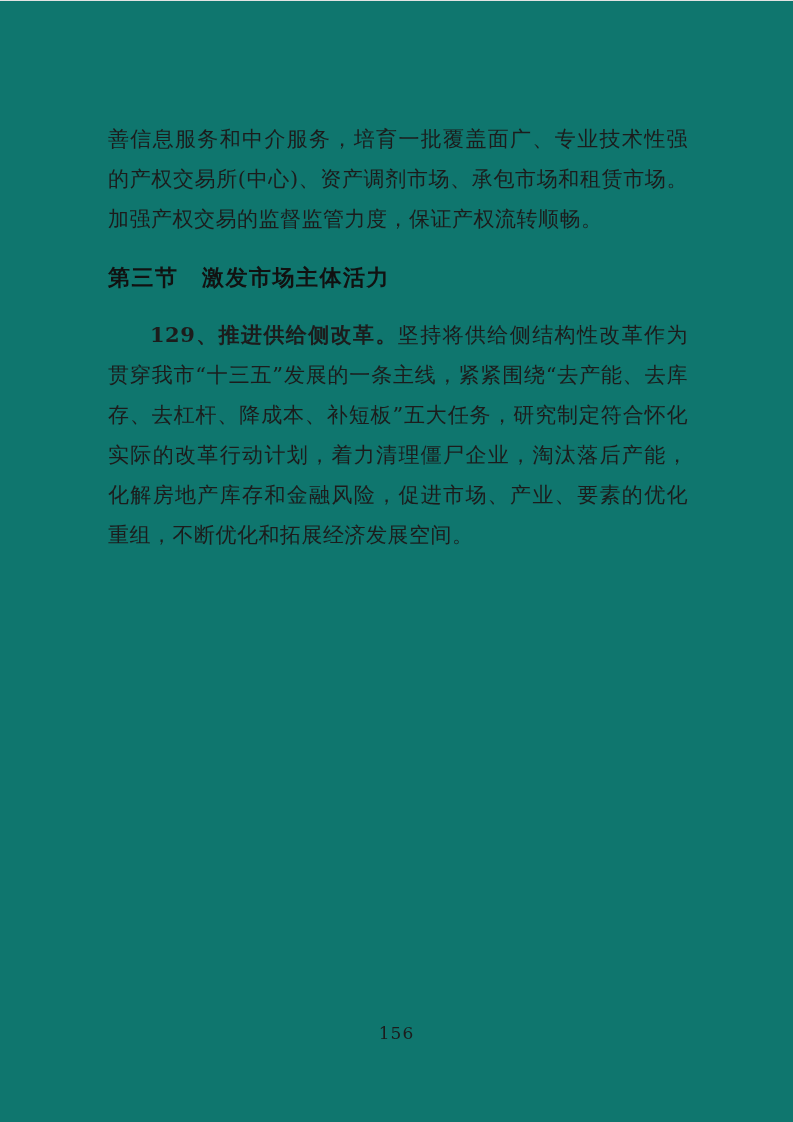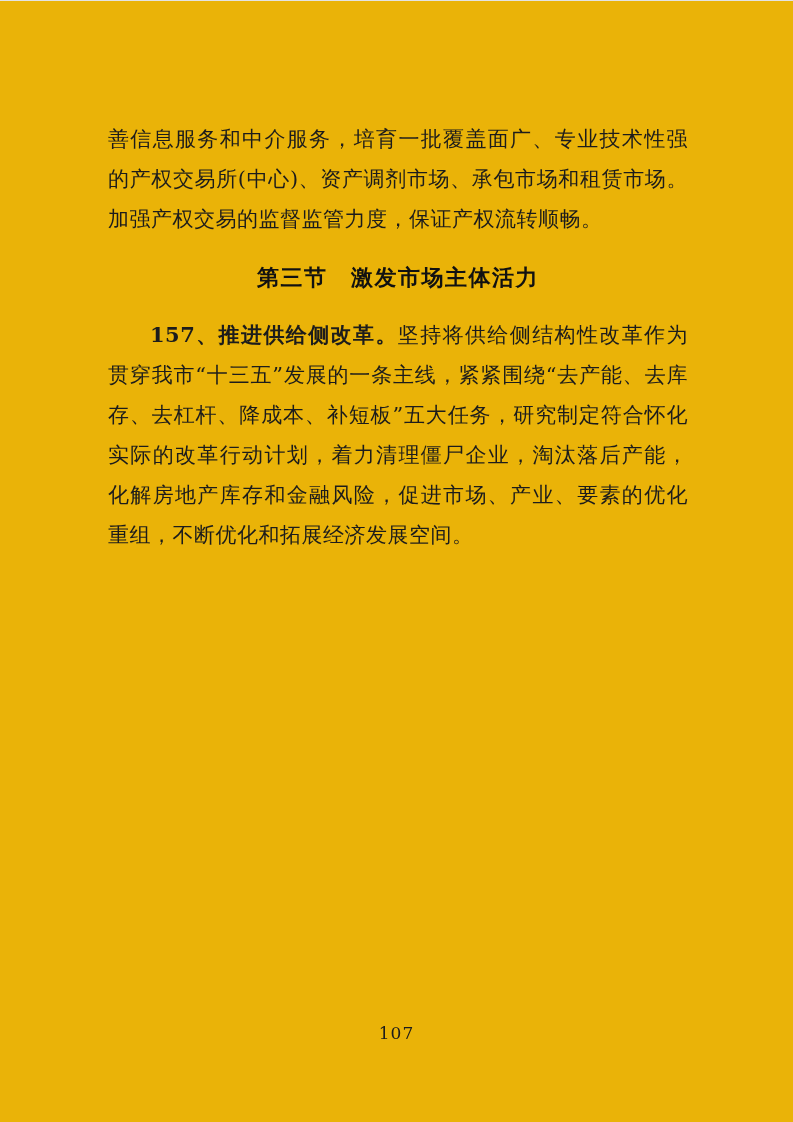--- a/index.html
+++ b/index.html
@@ -4,21 +4,21 @@
 <style>
   html, body {
     margin: 0;
     padding: 0;
     background: #ffffff;
   }
   .page {
     position: relative;
     width: 793px;
     height: 1122px;
-    background: #eab308;
+    background: #0f766e;
     color: #1c1c1c;
     font-family: "DejaVu Serif", "Liberation Serif", serif;
     overflow: hidden;
     border-top: 1px solid #e3e3e3;
   }
   .text-area {
     position: absolute;
     left: 108px;
     top: 118px;
     width: 580px;
@@ -32,21 +32,20 @@
     text-indent: 2em;
   }
   .para.continuation {
     text-indent: 0;
   }
   .section-heading {
     margin: 18px 0 18px 0;
     font-size: 22px;
     line-height: 40px;
     font-weight: bold;
-    text-align: center;
     text-indent: 0;
     letter-spacing: 1.5px;
     color: #111111;
   }
   .lead {
     font-weight: bold;
   }
   .body-text {
     font-weight: normal;
   }
@@ -64,20 +63,20 @@
 </head>
 <body>
 
 <div class="page">
   <div class="text-area">
 
     <p class="para continuation">善信息服务和中介服务，培育一批覆盖面广、专业技术性强的产权交易所(中心)、资产调剂市场、承包市场和租赁市场。加强产权交易的监督监管力度，保证产权流转顺畅。</p>
 
     <h2 class="section-heading">第三节　激发市场主体活力</h2>
 
-    <p class="para"><span class="lead">157、推进供给侧改革。</span><span class="body-text">坚持将供给侧结构性改革作为贯穿我市“十三五”发展的一条主线，紧紧围绕“去产能、去库存、去杠杆、降成本、补短板”五大任务，研究制定符合怀化实际的改革行动计划，着力清理僵尸企业，淘汰落后产能，化解房地产库存和金融风险，促进市场、产业、要素的优化重组，不断优化和拓展经济发展空间。</span></p>
+    <p class="para"><span class="lead">129、推进供给侧改革。</span><span class="body-text">坚持将供给侧结构性改革作为贯穿我市“十三五”发展的一条主线，紧紧围绕“去产能、去库存、去杠杆、降成本、补短板”五大任务，研究制定符合怀化实际的改革行动计划，着力清理僵尸企业，淘汰落后产能，化解房地产库存和金融风险，促进市场、产业、要素的优化重组，不断优化和拓展经济发展空间。</span></p>
 
 
 
   </div>
 
-  <div class="page-number">107</div>
+  <div class="page-number">156</div>
 </div>
 
 </body></html>

